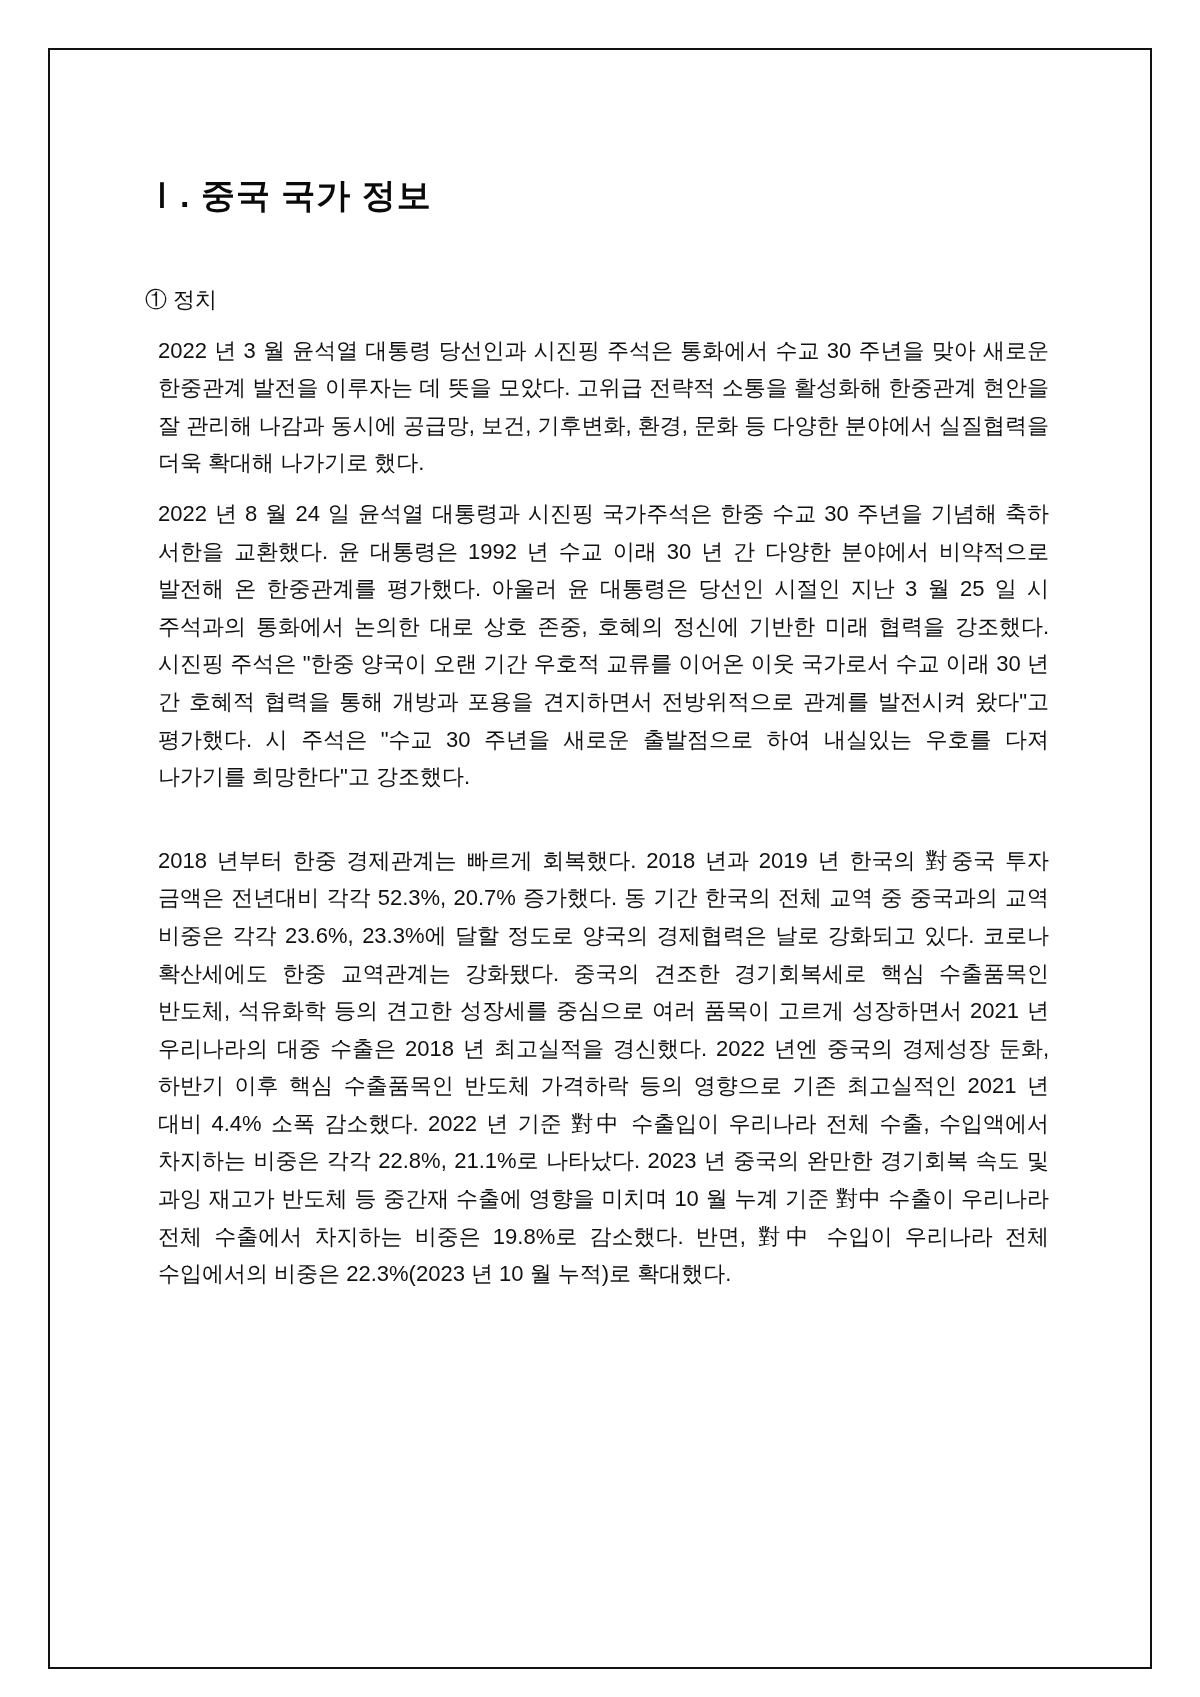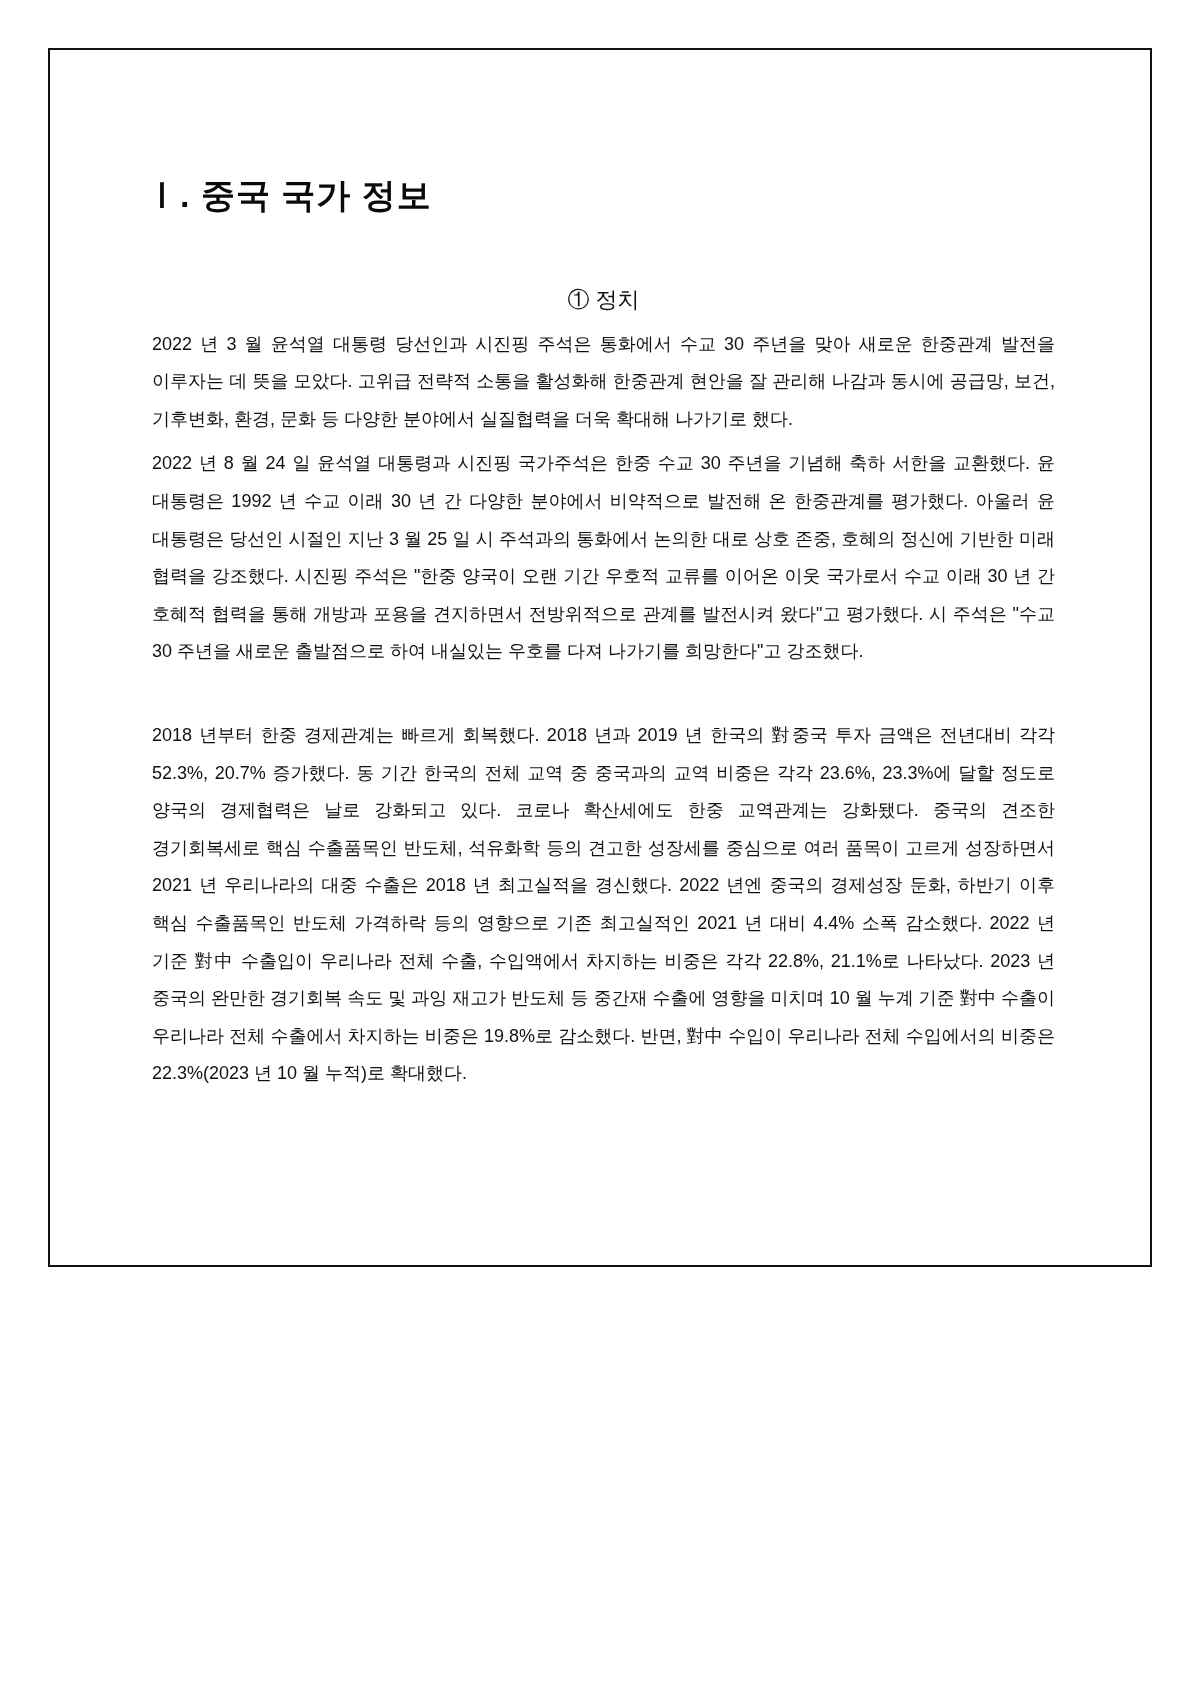--- a/index.html
+++ b/index.html
@@ -12,21 +12,21 @@
     height: 1697px;
     position: relative;
     font-family: "Liberation Sans", sans-serif;
     color: #111111;
   }
   .page-border {
     position: absolute;
     left: 48px;
     top: 48px;
     width: 1104px;
-    height: 1219px;
+    height: 1621px;
     box-sizing: border-box;
     border: 2px solid #121212;
     background: #ffffff;
   }
   .content {
     position: absolute;
     left: 95px;
     top: 0;
     width: 917px;
   }
@@ -43,25 +43,24 @@
     margin: 0;
   }
   .section-politics { margin-top: 62px; }
   .section-economy  { margin-top: 46px; }
   .section-heading {
     margin: 0;
     font-size: 22px;
     font-weight: 400;
     line-height: 37.6px;
     color: #111111;
-    text-align: center;
   }
   .para {
-    margin: 7px;
-    font-size: 18px;
+    margin: 13px;
+    font-size: 22px;
     line-height: 37.6px;
     text-align: justify;
     word-break: keep-all;
     color: #111111;
   }
 </style>
 </head>
 <body>
 
 <div class="page-border">

